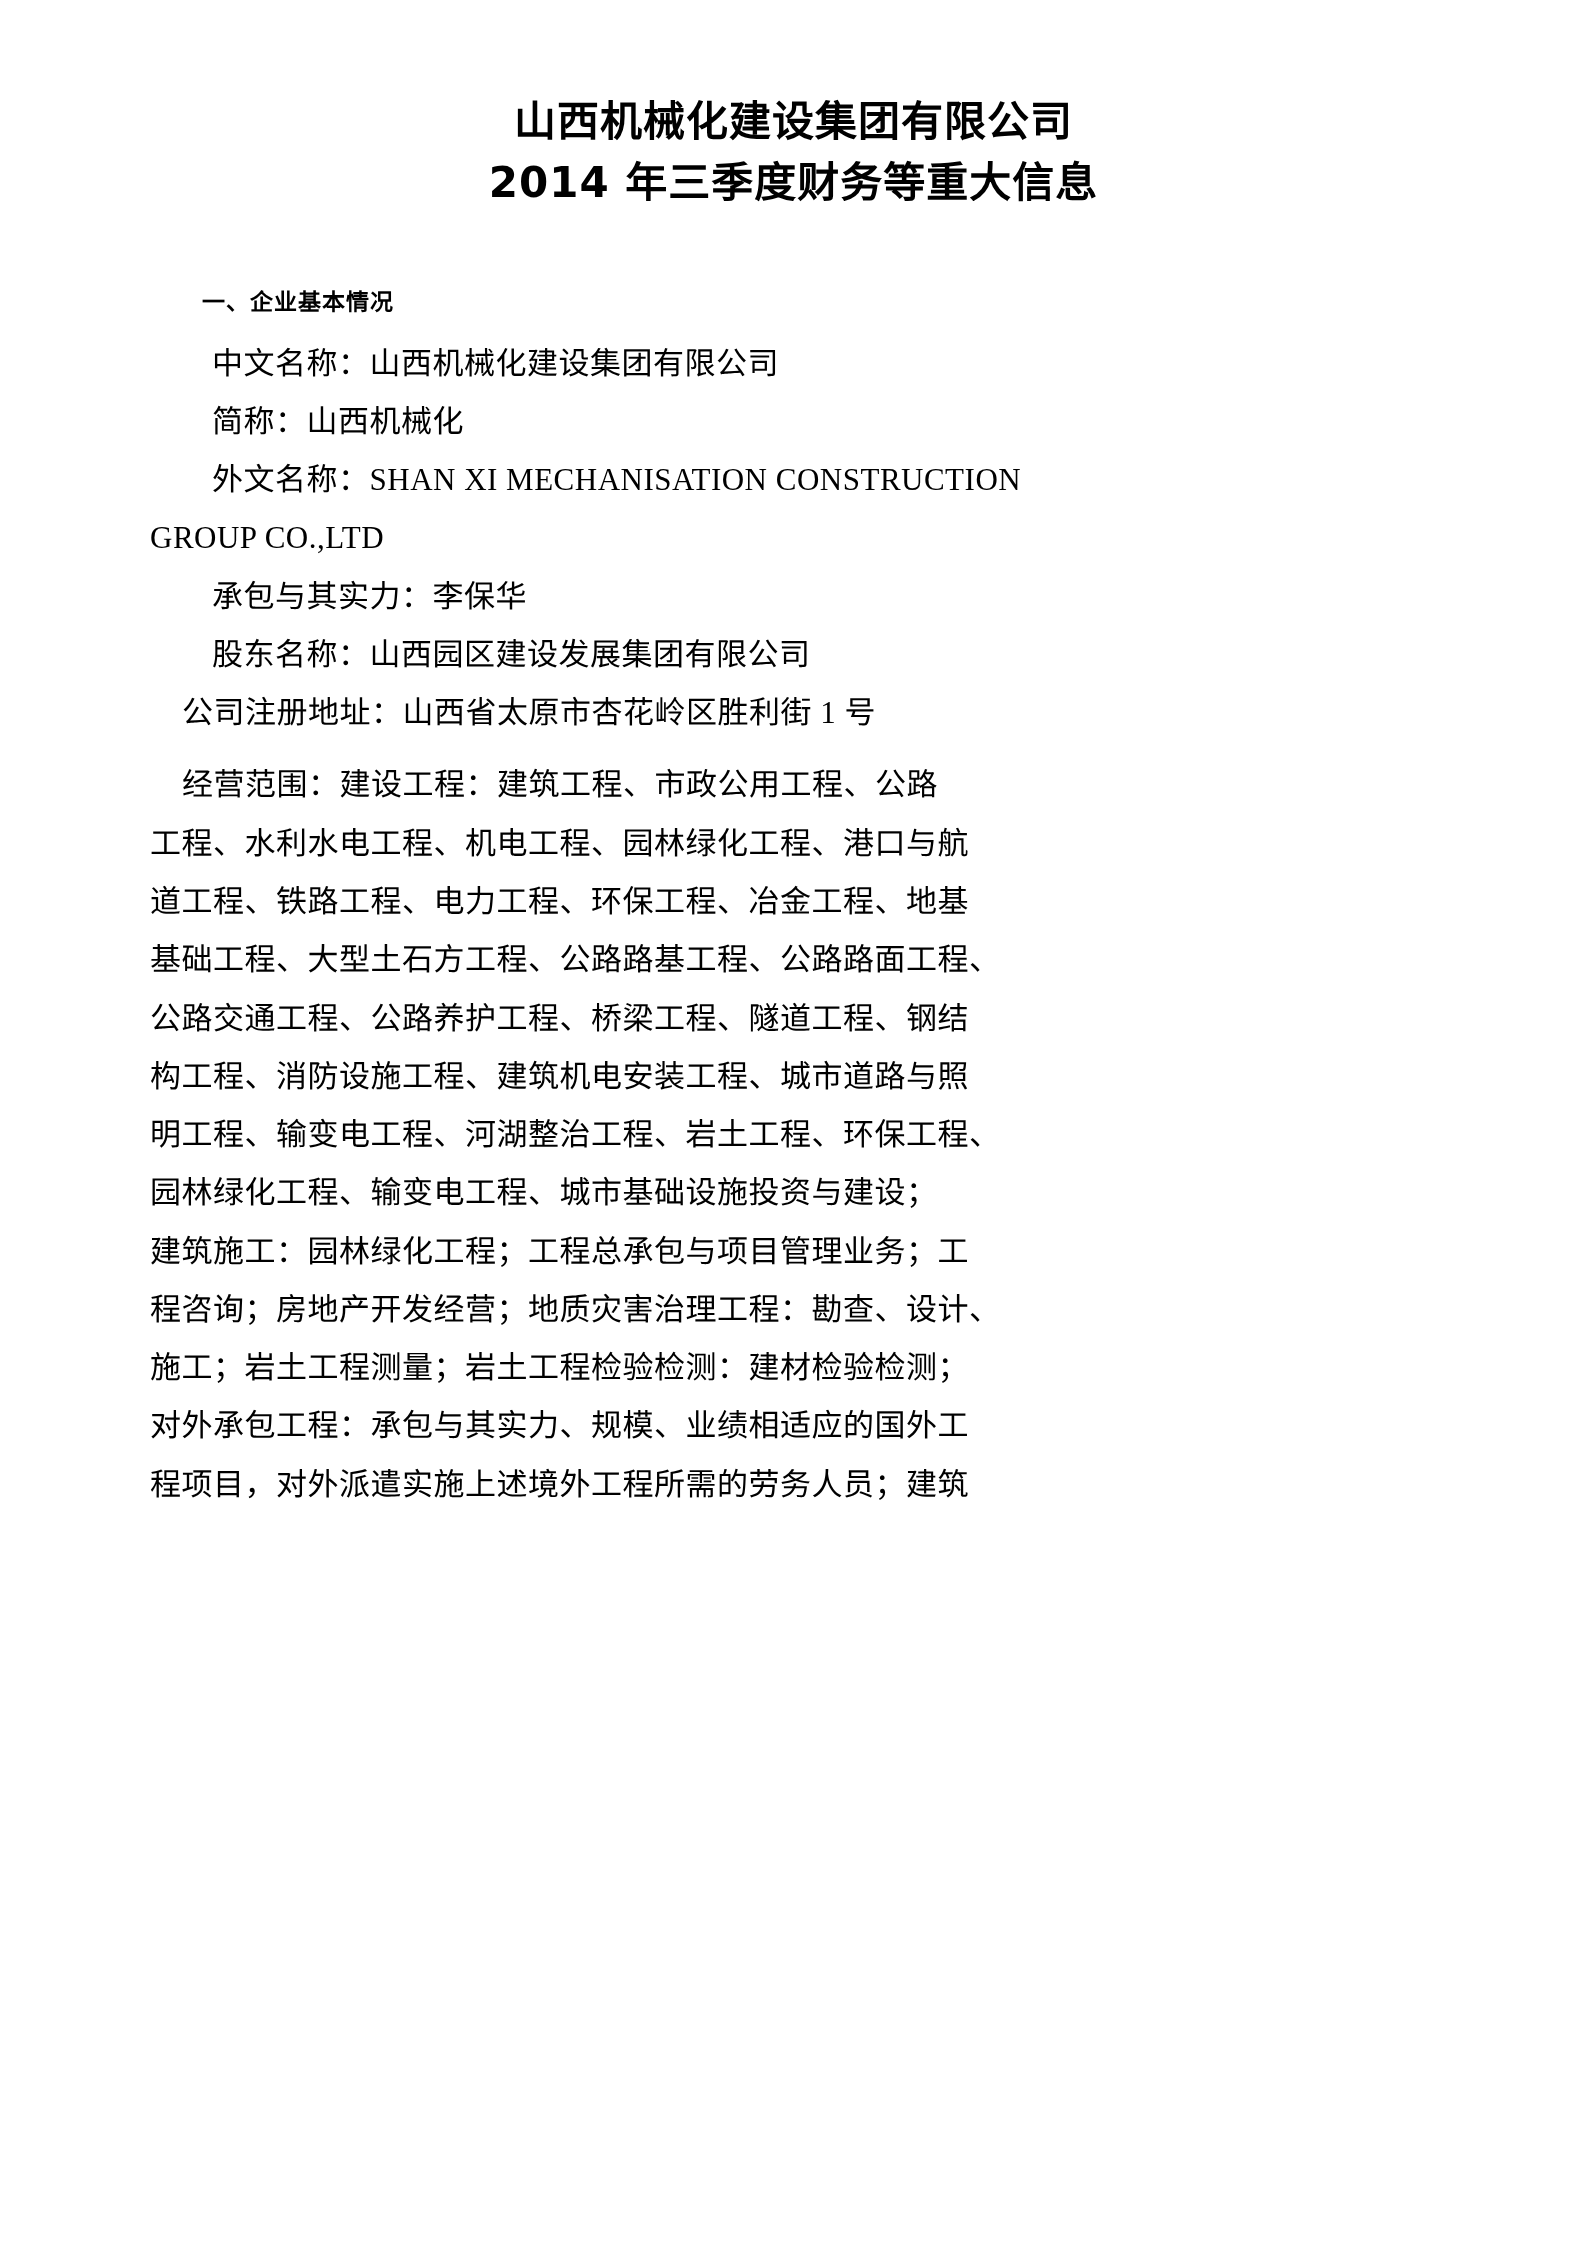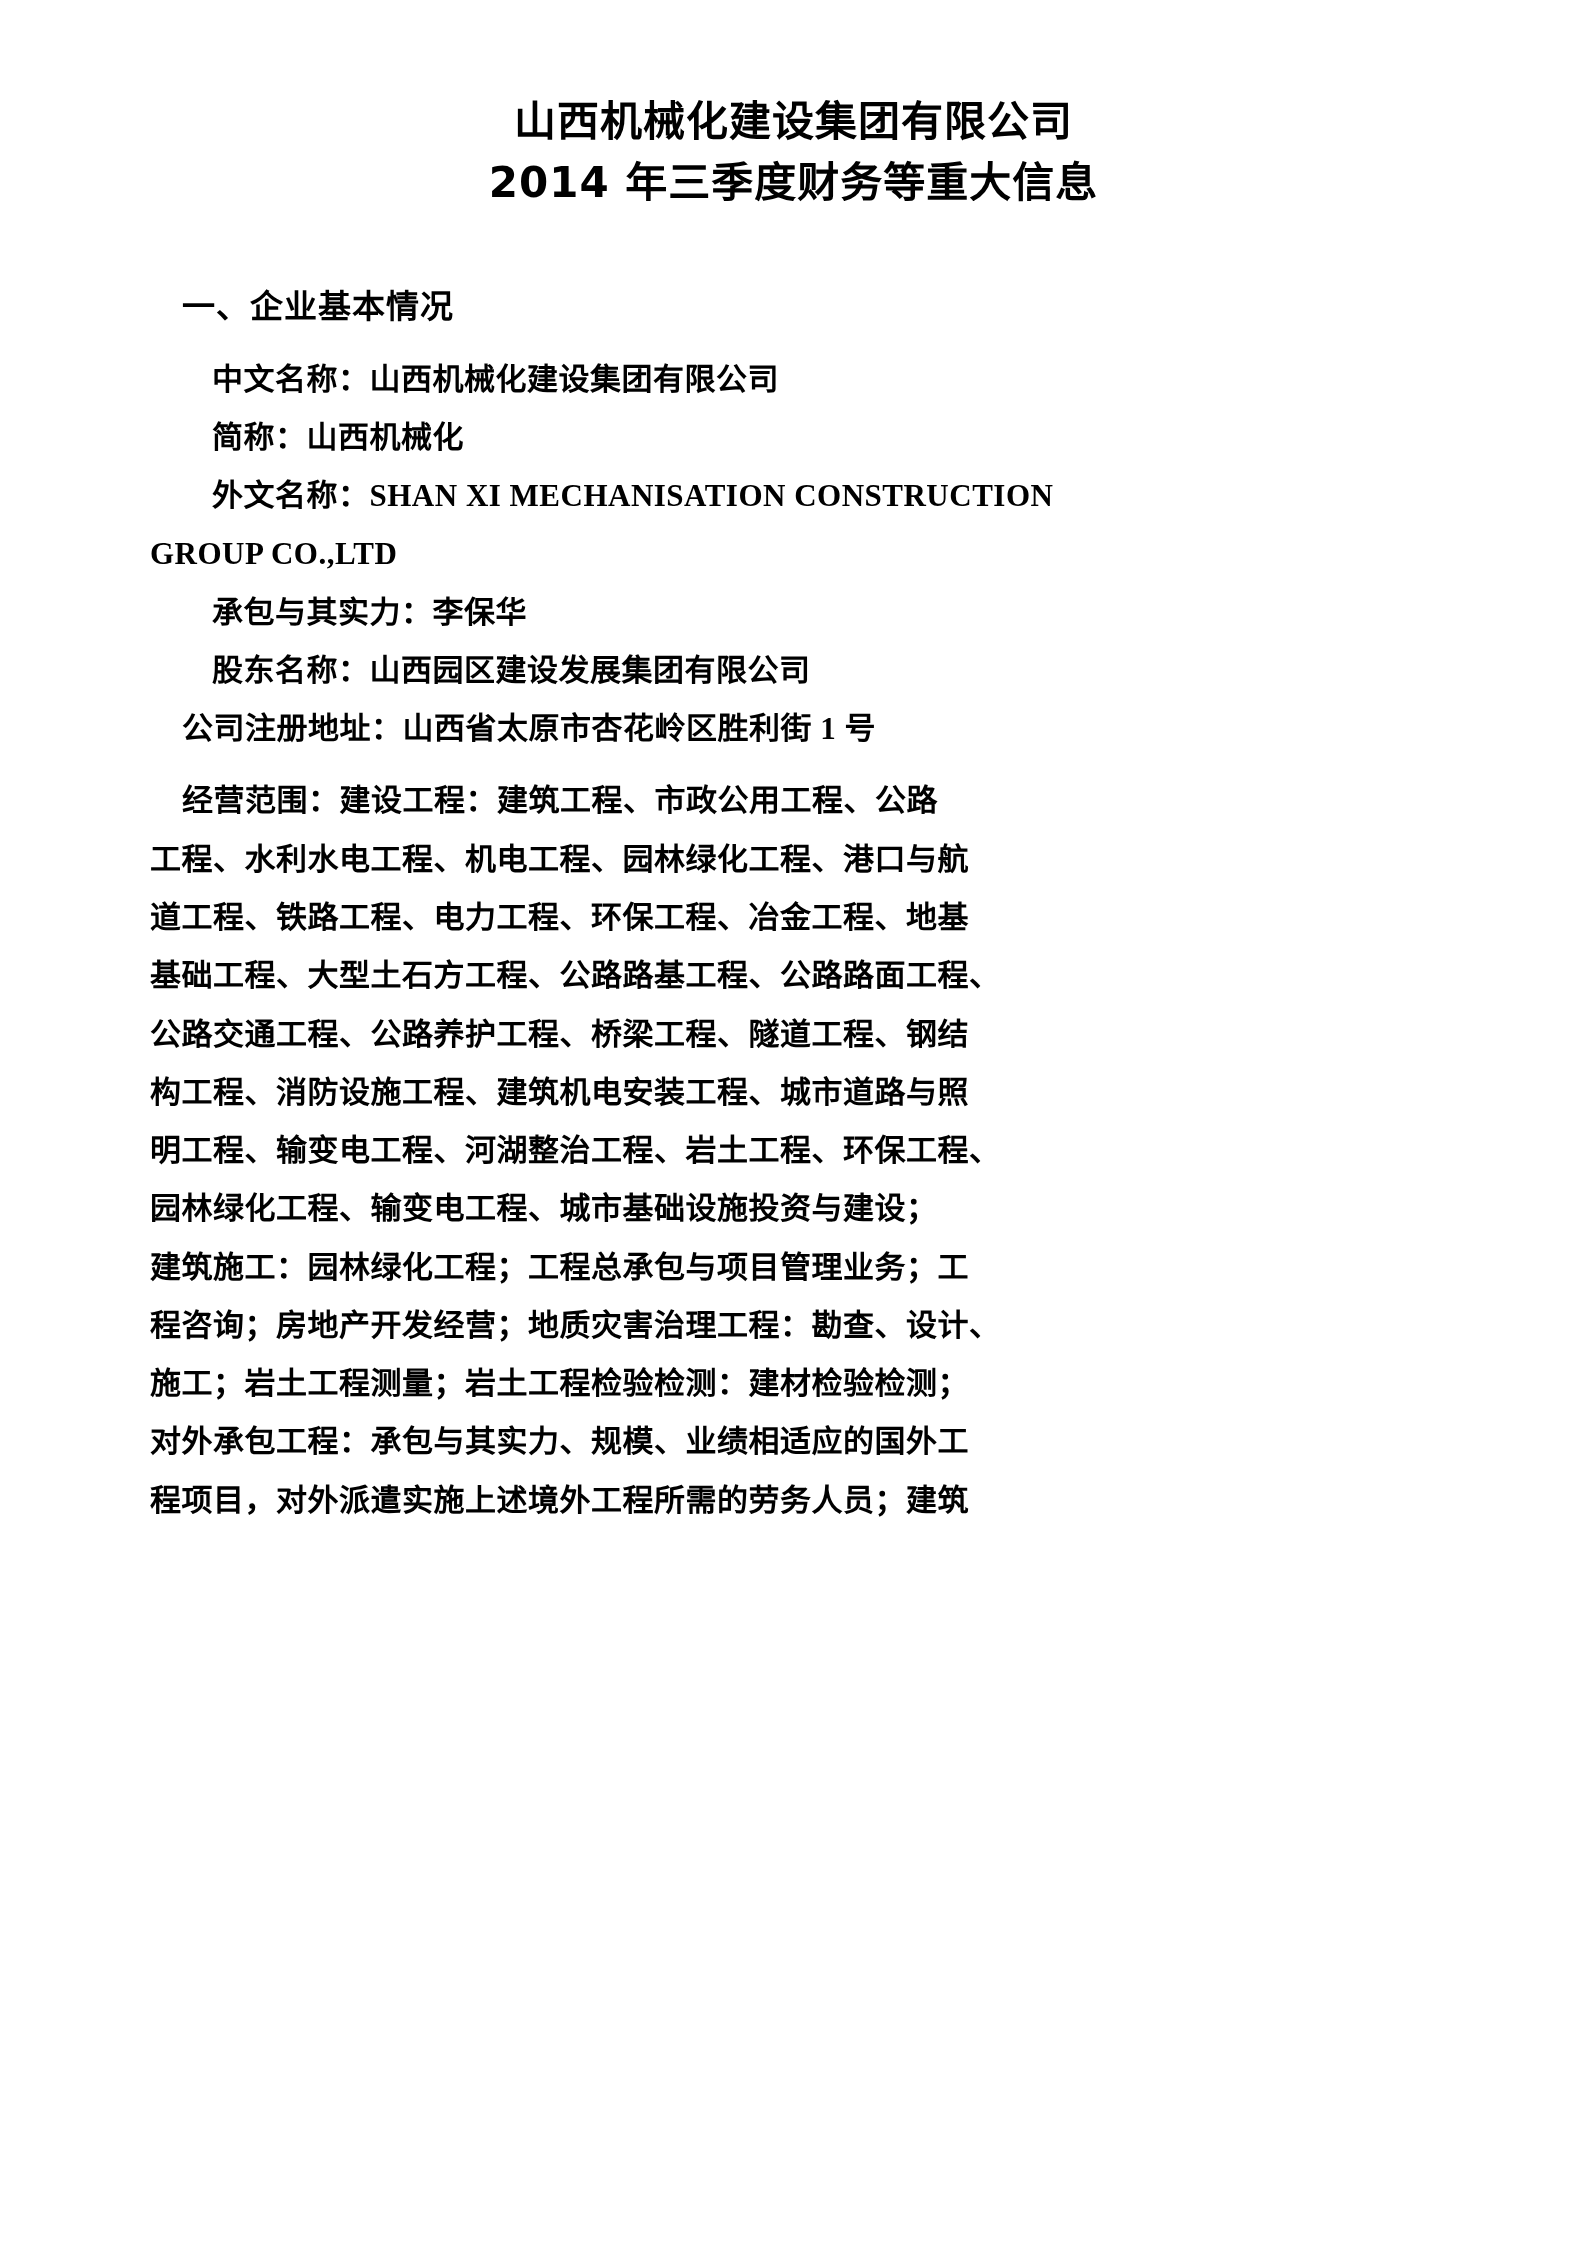--- a/index.html
+++ b/index.html
@@ -26,39 +26,38 @@
     line-height: 1.45;
     letter-spacing: 1px;
     margin-top: 32px;
     margin-bottom: 0;
   }
   .doc-title .line {
     display: block;
     white-space: nowrap;
   }
   .section-heading {
-    font-family: Liberation Mono, monospace;
+    font-family: Liberation Sans, sans-serif;
     font-weight: bold;
-    font-size: 33px;
+    font-size: 23px;
     line-height: 1.6;
     margin-top: 70px;
-    margin-left: 32px;
+    margin-left: 52px;
     letter-spacing: 1px;
   }
   .body-block {
     margin-top: 14px;
   }
   p.body-line {
     font-family: "Liberation Serif", "DejaVu Serif", serif;
     font-size: 31px;
     line-height: 1.88;
     margin: 0;
     letter-spacing: 0.5px;
     white-space: nowrap;
-    font-weight: bold;
   }
   p.indent2 {
     text-indent: 62px;
   }
   p.indent1 {
     text-indent: 32px;
   }
   p.noindent {
     text-indent: 0;
   }

